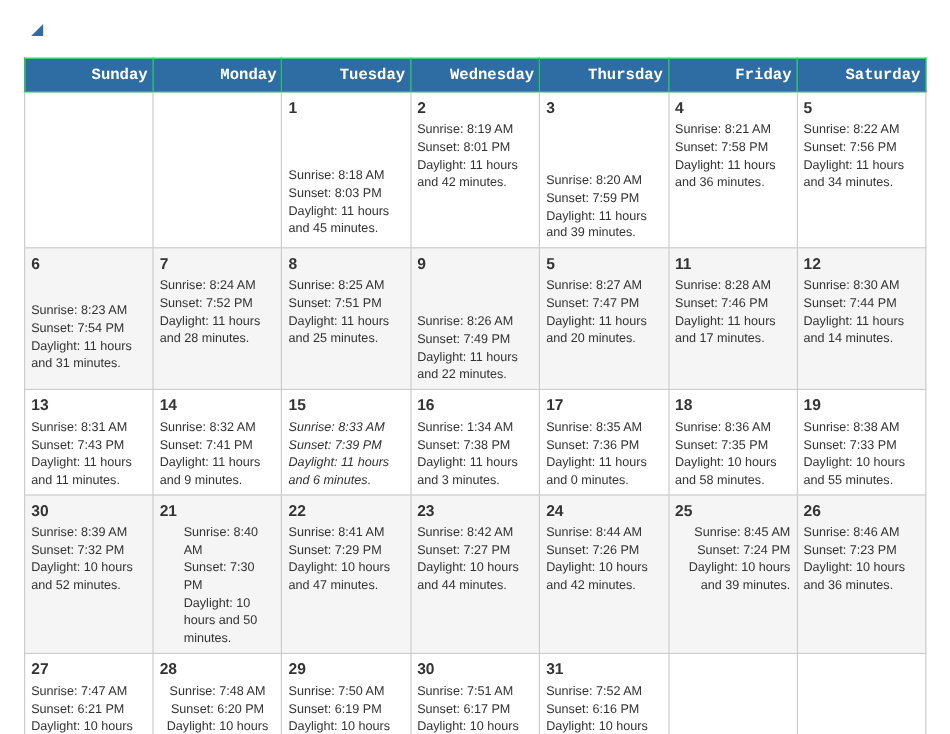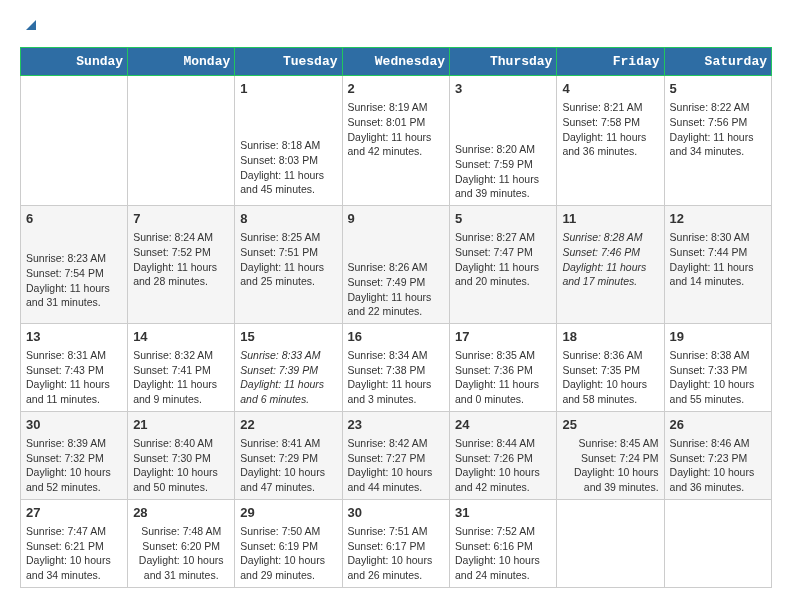--- a/index.html
+++ b/index.html
@@ -181,21 +181,21 @@
 Daylight: 11 hours and 22 minutes.</div>
         </td>
         <td>
           <span class="day-num">5</span>
           <div class="day-info" style="white-space: pre-wrap;">Sunrise: 8:27 AM
 Sunset: 7:47 PM
 Daylight: 11 hours and 20 minutes.</div>
         </td>
         <td>
           <span class="day-num">11</span>
-          <div class="day-info" style="white-space: pre-wrap; font-style: italic;">Sunrise: 8:28 AM
+          <div class="day-info" style="white-space: pre-wrap;">Sunrise: 8:28 AM
 Sunset: 7:46 PM
 Daylight: 11 hours and 17 minutes.</div>
         </td>
         <td>
           <span class="day-num">12</span>
           <div class="day-info" style="white-space: pre-wrap;">Sunrise: 8:30 AM
 Sunset: 7:44 PM
 Daylight: 11 hours and 14 minutes.</div>
         </td>
       </tr>
@@ -213,21 +213,21 @@
 Daylight: 11 hours and 9 minutes.</div>
         </td>
         <td>
           <span class="day-num">15</span>
           <div class="day-info" style="white-space: pre-wrap; font-style: italic;">Sunrise: 8:33 AM
 Sunset: 7:39 PM
 Daylight: 11 hours and 6 minutes.</div>
         </td>
         <td>
           <span class="day-num">16</span>
-          <div class="day-info" style="white-space: pre-wrap;">Sunrise: 8:34 AM
+          <div class="day-info" style="white-space: pre-wrap;">Sunrise: 1:34 AM
 Sunset: 7:38 PM
 Daylight: 11 hours and 3 minutes.</div>
         </td>
         <td>
           <span class="day-num">17</span>
           <div class="day-info" style="white-space: pre-wrap;">Sunrise: 8:35 AM
 Sunset: 7:36 PM
 Daylight: 11 hours and 0 minutes.</div>
         </td>
         <td>
@@ -245,21 +245,21 @@
       </tr>
       <tr>
         <td>
           <span class="day-num">30</span>
           <div class="day-info" style="white-space: pre-wrap;">Sunrise: 8:39 AM
 Sunset: 7:32 PM
 Daylight: 10 hours and 52 minutes.</div>
         </td>
         <td>
           <span class="day-num">21</span>
-          <div class="day-info" style="white-space: pre-wrap;">Sunrise: 8:40 AM
+          <div class="day-info" style="white-space: pre-wrap; margin-left: 20px;">Sunrise: 8:40 AM
 Sunset: 7:30 PM
 Daylight: 10 hours and 50 minutes.</div>
         </td>
         <td>
           <span class="day-num">22</span>
           <div class="day-info" style="white-space: pre-wrap;">Sunrise: 8:41 AM
 Sunset: 7:29 PM
 Daylight: 10 hours and 47 minutes.</div>
         </td>
         <td>

